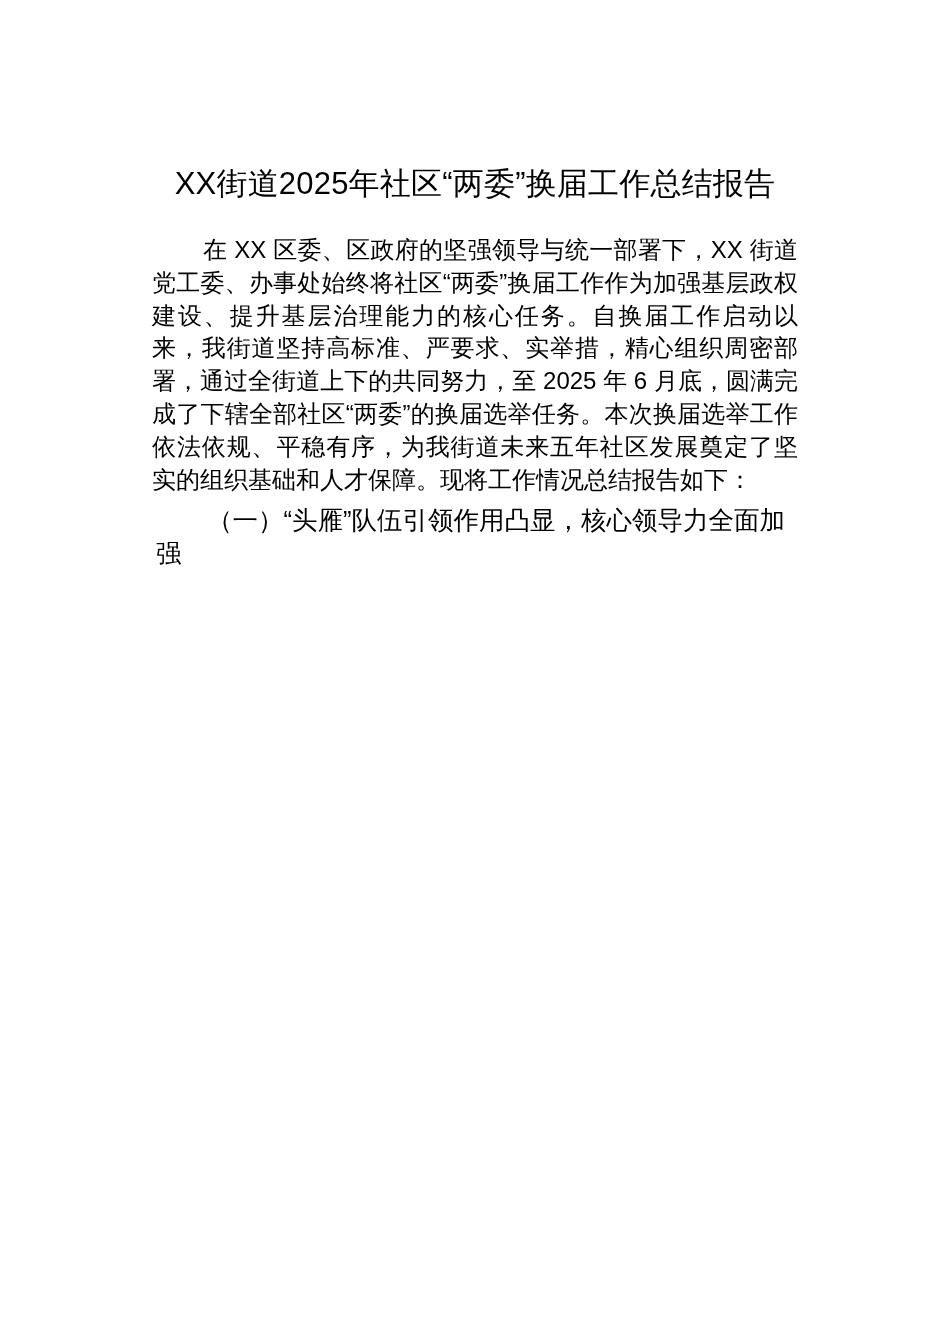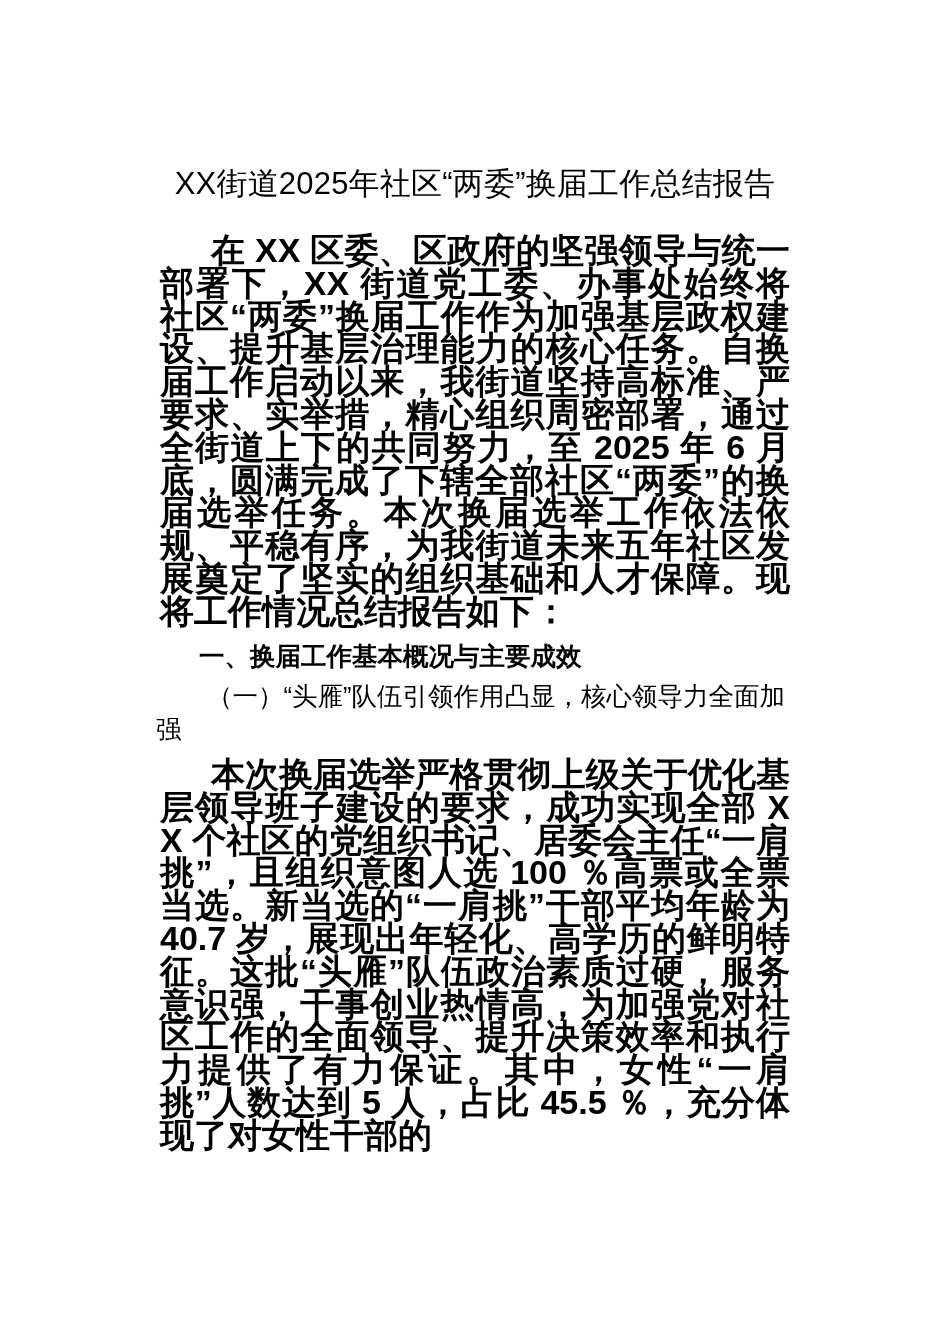--- a/index.html
+++ b/index.html
@@ -42,24 +42,24 @@
     padding-top: 160px;
     letter-spacing: 0.2px;
     word-break: break-all;
   }
 
   .body-block {
     margin-top: 27px;
   }
 
   p.para {
-    font-size: 34px;
+    font-size: 24px;
     line-height: 32.8px;
-    font-weight: 700;
-    margin: 12px;
+    font-weight: 400;
+    margin: 4px;
     text-align: justify;
     text-justify: inter-ideograph;
     text-indent: 51px;
     word-break: break-all;
     letter-spacing: 0px;
   }
 
   p.heading-1 {
     font-size: 25.5px;
     line-height: 32.8px;
@@ -85,22 +85,20 @@
 
 <div class="page">
   <div class="content">
 
     <h1 class="doc-title">XX街道2025年社区“两委”换届工作总结报告</h1>
 
     <div class="body-block">
 
       <p class="para">在 XX 区委、区政府的坚强领导与统一部署下，XX 街道党工委、办事处始终将社区“两委”换届工作作为加强基层政权建设、提升基层治理能力的核心任务。自换届工作启动以来，我街道坚持高标准、严要求、实举措，精心组织周密部署，通过全街道上下的共同努力，至 2025 年 6 月底，圆满完成了下辖全部社区“两委”的换届选举任务。本次换届选举工作依法依规、平稳有序，为我街道未来五年社区发展奠定了坚实的组织基础和人才保障。现将工作情况总结报告如下：</p>
 
-      <p class="heading-1">一、换届工作基本概况与主要成效</p>
 
 
       <p class="heading-2">（一）“头雁”队伍引领作用凸显，核心领导力全面加强</p>
 
-      <p class="para">本次换届选举严格贯彻上级关于优化基层领导班子建设的要求，成功实现全部 XX 个社区的党组织书记、居委会主任“一肩挑”，且组织意图人选 100 ％高票或全票当选。新当选的“一肩挑”干部平均年龄为 40.7 岁，展现出年轻化、高学历的鲜明特征。这批“头雁”队伍政治素质过硬，服务意识强，干事创业热情高，为加强党对社区工作的全面领导、提升决策效率和执行力提供了有力保证。其中，女性“一肩挑”人数达到 5 人，占比 45.5 ％，充分体现了对女性干部的</p>
 
     </div>
   </div>
 </div>
 
 </body></html>

